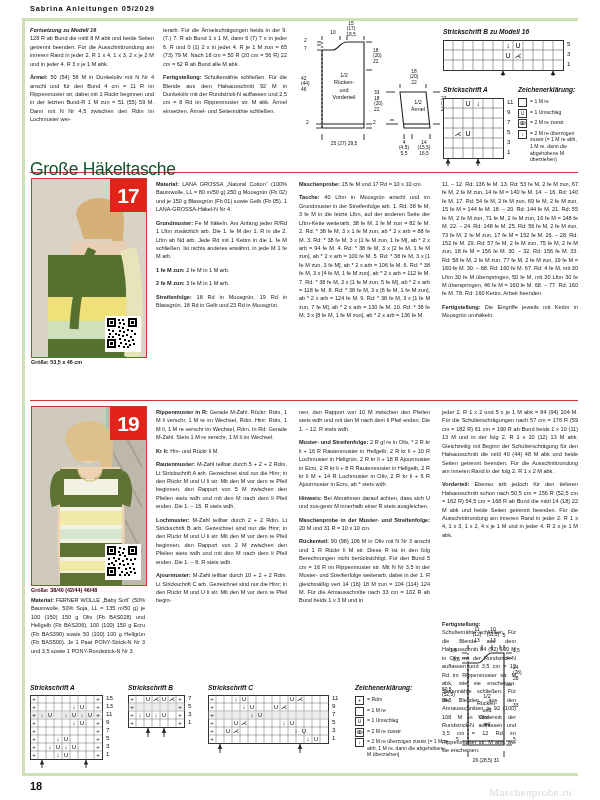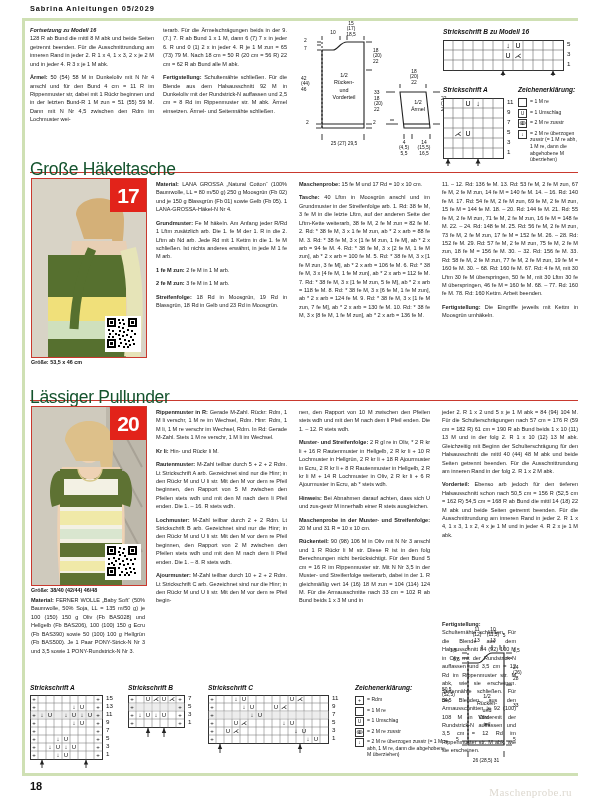--- a/index.html
+++ b/index.html
@@ -388,21 +388,20 @@
     <p><b>Maschenprobe:</b><span> 15 fe M und 17 Rd = 10 x 10 cm.</span></p>
     <p><b>Tasche:</b><span> 40 Lftm in Moosgrün anschl und im Grundmuster in der Streifenfolge arb. 1. Rd: 38 fe M, 3 fe M in die letzte Lftm, auf der anderen Seite der Lftm-Kette weiterarb, 38 fe M, 2 fe M zun = 82 fe M. 2. Rd: * 38 fe M, 3 x 1 fe M zun, ab * 2 x arb = 88 fe M. 3. Rd: * 38 fe M, 3 x [1 fe M zun, 1 fe M], ab * 2 x arb = 94 fe M. 4. Rd: * 38 fe M, 3 x [2 fe M, 1 fe M zun], ab * 2 x arb = 100 fe M. 5. Rd: * 38 fe M, 3 x [1 fe M zun, 3 fe M], ab * 2 x arb = 106 fe M. 6. Rd: * 38 fe M, 3 x [4 fe M, 1 fe M zun], ab * 2 x arb = 112 fe M. 7. Rd: * 38 fe M, 3 x [1 fe M zun, 5 fe M], ab * 2 x arb = 118 fe M. 8. Rd: * 38 fe M, 3 x [6 fe M, 1 fe M zun], ab * 2 x arb = 124 fe M. 9. Rd: * 38 fe M, 3 x [1 fe M zun, 7 fe M], ab * 2 x arb = 130 fe M. 10. Rd: * 38 fe M, 3 x [8 fe M, 1 fe M zun], ab * 2 x arb = 136 fe M.</span></p>
   </div>
 
   <div class="col" style="left:442px;top:180px;width:136px;">
     <p><span>11. – 12. Rd: 136 fe M. 13. Rd: 53 fe M, 2 fe M zun, 67 fe M, 2 fe M zun, 14 fe M = 140 fe M. 14. – 16. Rd: 140 fe M. 17. Rd: 54 fe M, 2 fe M zun, 69 fe M, 2 fe M zun, 15 fe M = 144 fe M. 18. – 20. Rd: 144 fe M. 21. Rd: 55 fe M, 2 fe M zun, 71 fe M, 2 fe M zun, 16 fe M = 148 fe M. 22. – 24. Rd: 148 fe M. 25. Rd: 56 fe M, 2 fe M zun, 73 fe M, 2 fe M zun, 17 fe M = 152 fe M. 26. – 28. Rd: 152 fe M. 29. Rd: 57 fe M, 2 fe M zun, 75 fe M, 2 fe M zun, 18 fe M = 156 fe M. 30. – 32. Rd: 156 fe M. 33. Rd: 58 fe M, 2 fe M zun, 77 fe M, 2 fe M zun, 19 fe M = 160 fe M. 30. – 68. Rd: 160 fe M. 67. Rd: 4 fe M, mit 30 Lftm 30 fe M überspringen, 50 fe M, mit 30 Lftm 30 fe M überspringen, 46 fe M = 160 fe M. 68. – 77. Rd: 160 fe M. 78. Rd: 160 Kettm. Arbeit beenden.</span></p>
     <p><b>Fertigstellung:</b><span> Die Eingriffe jeweils mit Kettm in Moosgrün umhäkeln.</span></p>
   </div>
 
   <div class="rule" style="left:30px;top:400px;width:548px;"></div>
-  <div class="model-title" style="left:30px;top:387px;">Lässiger Pullunder</div>
 
   <div class="photo" style="left:31px;top:406px;width:114px;height:178px;">
     <svg class="sky" width="114" height="178" viewBox="0 0 114 178" preserveAspectRatio="none">
       <rect width="114" height="178" fill="#cfcabd"></rect>
       <rect x="74" y="0" width="40" height="178" fill="#bdb8ab"></rect>
       <line x1="78" y1="0" x2="110" y2="60" stroke="#a8a296" stroke-width="2"></line>
       <line x1="78" y1="40" x2="110" y2="100" stroke="#a8a296" stroke-width="2"></line>
       <line x1="78" y1="85" x2="110" y2="145" stroke="#a8a296" stroke-width="2"></line>
 
       <ellipse cx="57" cy="36" rx="16" ry="20" fill="#eed2b4"></ellipse>
@@ -417,21 +416,21 @@
       <rect x="28" y="136" width="62" height="14" fill="#5e7233"></rect>
       <rect x="28" y="154" width="62" height="10" fill="#f0e9a8"></rect>
       <rect x="28" y="166" width="62" height="12" fill="#5e7233"></rect>
 
       <path d="M26 64 C18 68 16 86 20 100 L32 96 L32 64 Z" fill="#5e7233"></path>
       <path d="M92 64 C100 68 102 86 98 100 L86 96 L86 64 Z" fill="#5e7233"></path>
 
       <path d="M46 62 C48 76 68 76 70 62" fill="#eed2b4"></path>
       <path d="M46 62 C48 78 68 78 70 62" fill="none" stroke="#d9c98c" stroke-width="1.5"></path>
     </svg>
-    <div class="badge">20</div>
+    <div class="badge">19</div>
     <div class="qr">
       <svg width="32" height="32" viewBox="0 0 32 32">
         <rect width="32" height="32" fill="#fff"></rect>
         <g fill="#000">
           <rect x="1" y="1" width="9" height="9"></rect>
             <rect x="3" y="3" width="5" height="5" fill="#fff"></rect>
             <rect x="4" y="4" width="3" height="3"></rect>
           <rect x="22" y="1" width="9" height="9"></rect>
             <rect x="24" y="3" width="5" height="5" fill="#fff"></rect>
             <rect x="25" y="4" width="3" height="3"></rect>

